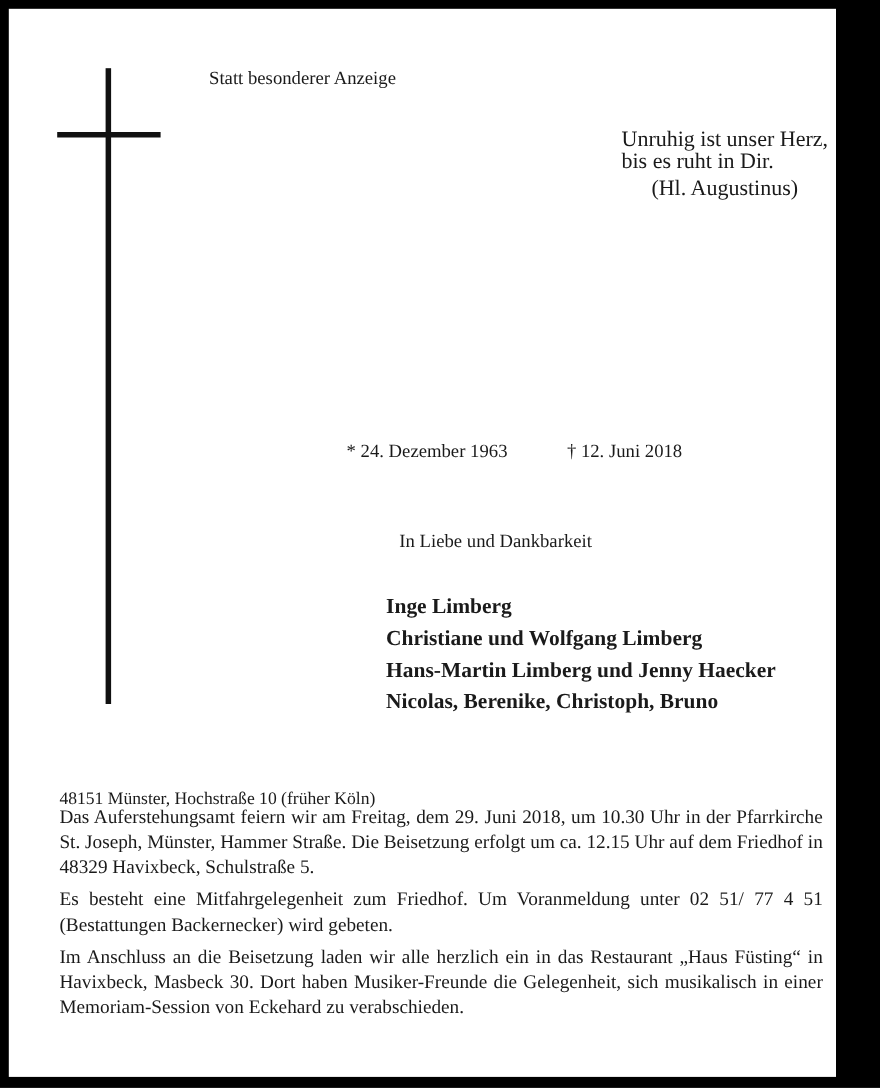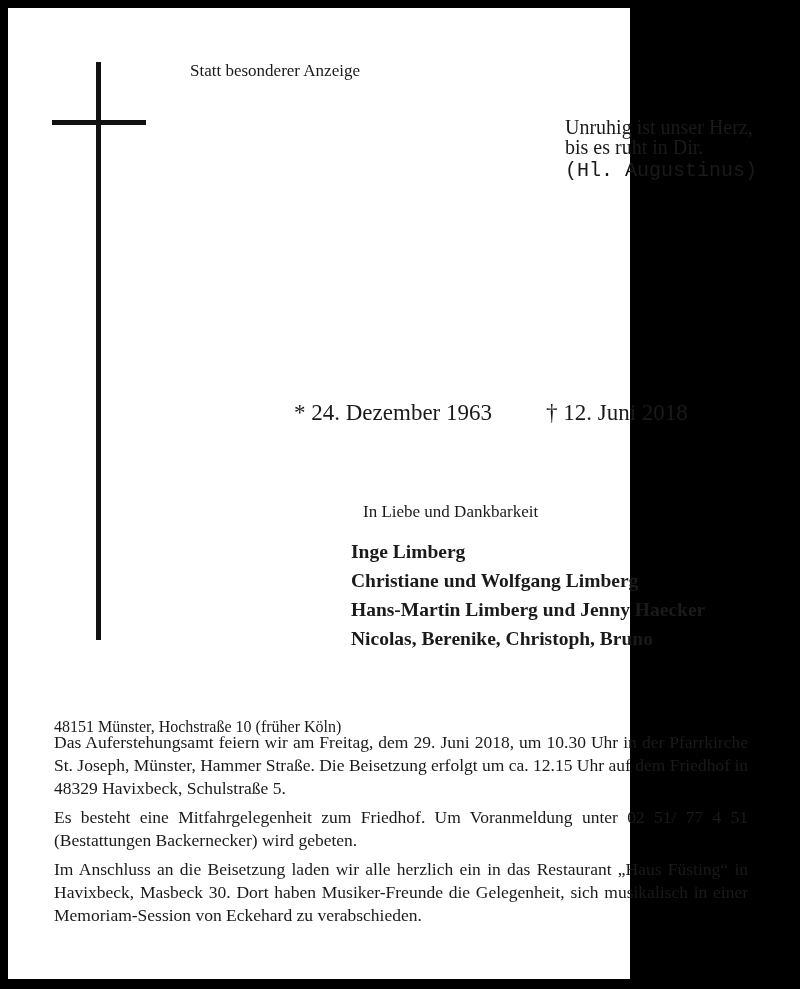--- a/index.html
+++ b/index.html
@@ -1,35 +1,35 @@
 <!DOCTYPE html>
 <html><head>
 <meta charset="utf-8">
 <style>
   html, body { margin: 0; padding: 0; }
   body {
     width: 800px; height: 989px; background: #000; position: relative; overflow: hidden;
     font-family: "Liberation Serif", "DejaVu Serif", serif; color: #1a1a1a;
   }
   .page {
-    position: absolute; left: 8px; top: 8px; width: 622px; height: 971px;
+    position: absolute; left: 8px; top: 8px; width: 752px; height: 971px;
     background: #fff;
   }
   .cross-v { position: absolute; left: 88px; top: 54px; width: 5px; height: 578px; background: #111; }
   .cross-h { position: absolute; left: 44px; top: 112px; width: 94px; height: 5px; background: #111; }
   .abs { position: absolute; white-space: nowrap; }
   .header-note { left: 182px; top: 53px; font-size: 17px; }
   .quote { left: 557px; top: 109px; font-size: 20px; line-height: 20px; }
-  .quote .attr { display: block; text-align: left; margin-top: 4px; padding-right: 0; font-family: Liberation Mono, monospace; }
+  .quote .attr { display: block; text-align: center; margin-top: 4px; padding-right: 0; }
   .intro { left: 182px; top: 223px; width: 560px; font-size: 17.5px; line-height: 23px; white-space: normal; }
   .intro p { margin: 0 0 6px 0; text-align: justify; }
   .name { left: 278px; top: 337px; font-size: 45px; letter-spacing: 0.3px; }
-  .dates { left: 286px; top: 392px; font-size: 23px; }
+  .dates { left: 307px; top: 392px; font-size: 17px; }
   .dates .death { margin-left: 54px; }
-  .signoff { left: 355px; top: 494px; font-size: 17px; }
+  .signoff { left: 355px; top: 474px; font-size: 17px; }
   .family { left: 343px; top: 529px; font-size: 19.5px; line-height: 29px; font-weight: bold; }
   .family div { white-space: nowrap; }
   .address { left: 46px; top: 710px; font-size: 16px; }
   .details { left: 46px; top: 723px; width: 694px; font-size: 17.5px; line-height: 23px; white-space: normal; }
   .details p { margin: 0 0 6px 0; text-align: justify; text-align-last: left; }
 </style>
 </head>
 <body>
 
 <div class="page">

